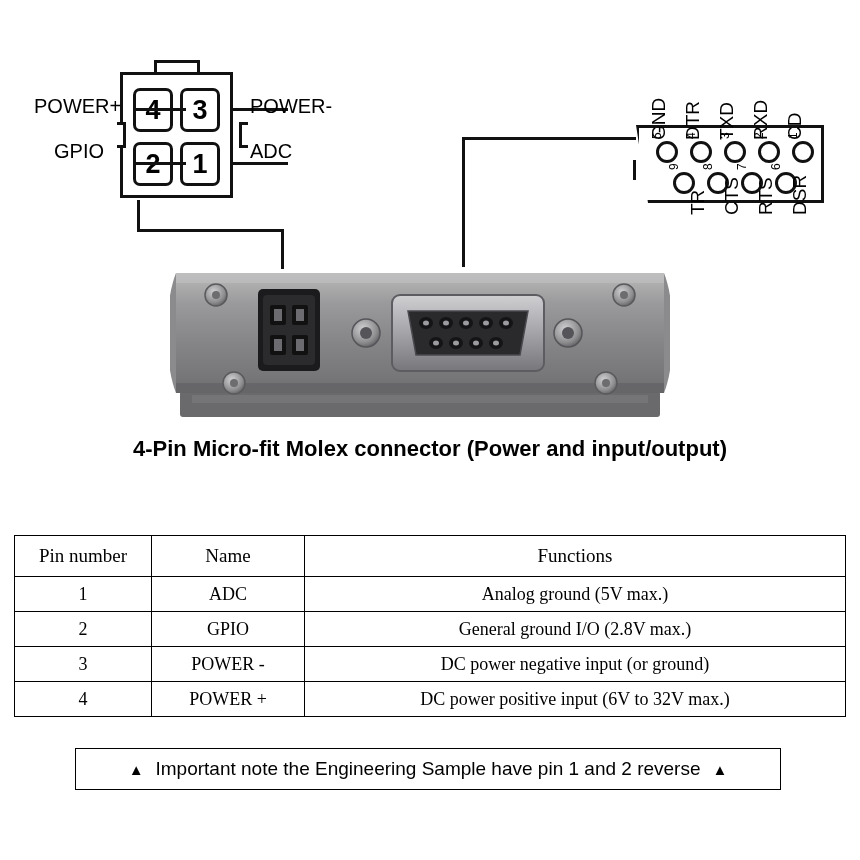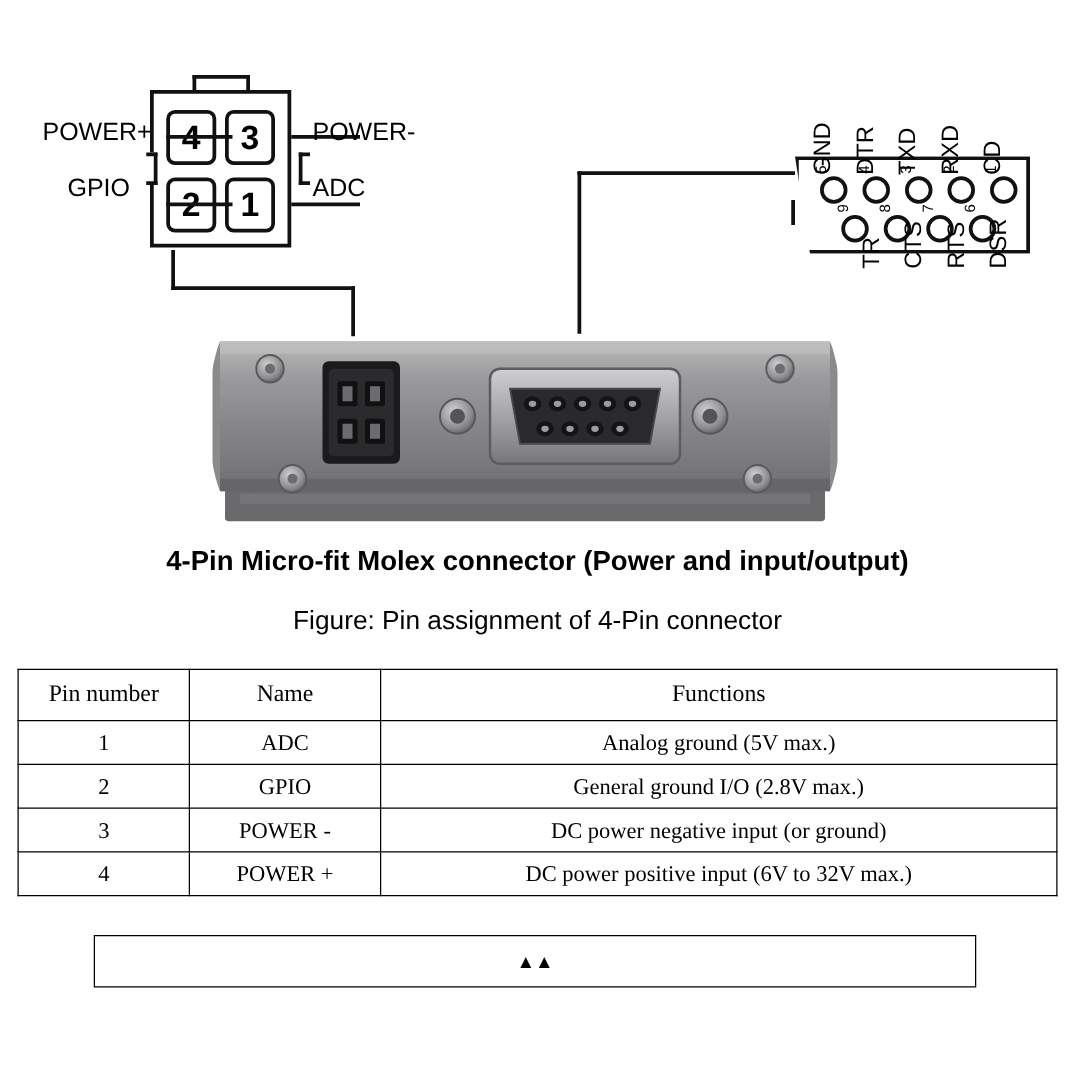--- a/index.html
+++ b/index.html
@@ -371,21 +371,20 @@
       <ellipse cx="316" cy="80" rx="3" ry="2.5"></ellipse>
       <ellipse cx="336" cy="80" rx="3" ry="2.5"></ellipse>
       <ellipse cx="266" cy="100" rx="3" ry="2.5"></ellipse>
       <ellipse cx="286" cy="100" rx="3" ry="2.5"></ellipse>
       <ellipse cx="306" cy="100" rx="3" ry="2.5"></ellipse>
       <ellipse cx="326" cy="100" rx="3" ry="2.5"></ellipse>
     </g>
   </svg>
 
   <div class="caption-main">4-Pin Micro-fit Molex connector (Power and input/output)</div>
-  <div class="caption-sub">Figure: Pin assignment of 4-Pin connector</div>
 
   <table class="pin-table">
     <thead>
       <tr>
         <td class="col-pin">Pin number</td>
         <td class="col-name">Name</td>
         <td>Functions</td>
       </tr>
     </thead>
     <tbody>
@@ -407,16 +406,17 @@
       <tr>
         <td>4</td>
         <td>POWER +</td>
         <td>DC power positive input (6V to 32V max.)</td>
       </tr>
     </tbody>
   </table>
 
   <div class="note-box">
     <span class="note-tri">▲</span>
+    <span class="note-text">Important note the Engineering Sample have pin 1 and 2 reverse</span>
     <span class="note-tri">▲</span>
   </div>
 
 </div>
 
 </body></html>

